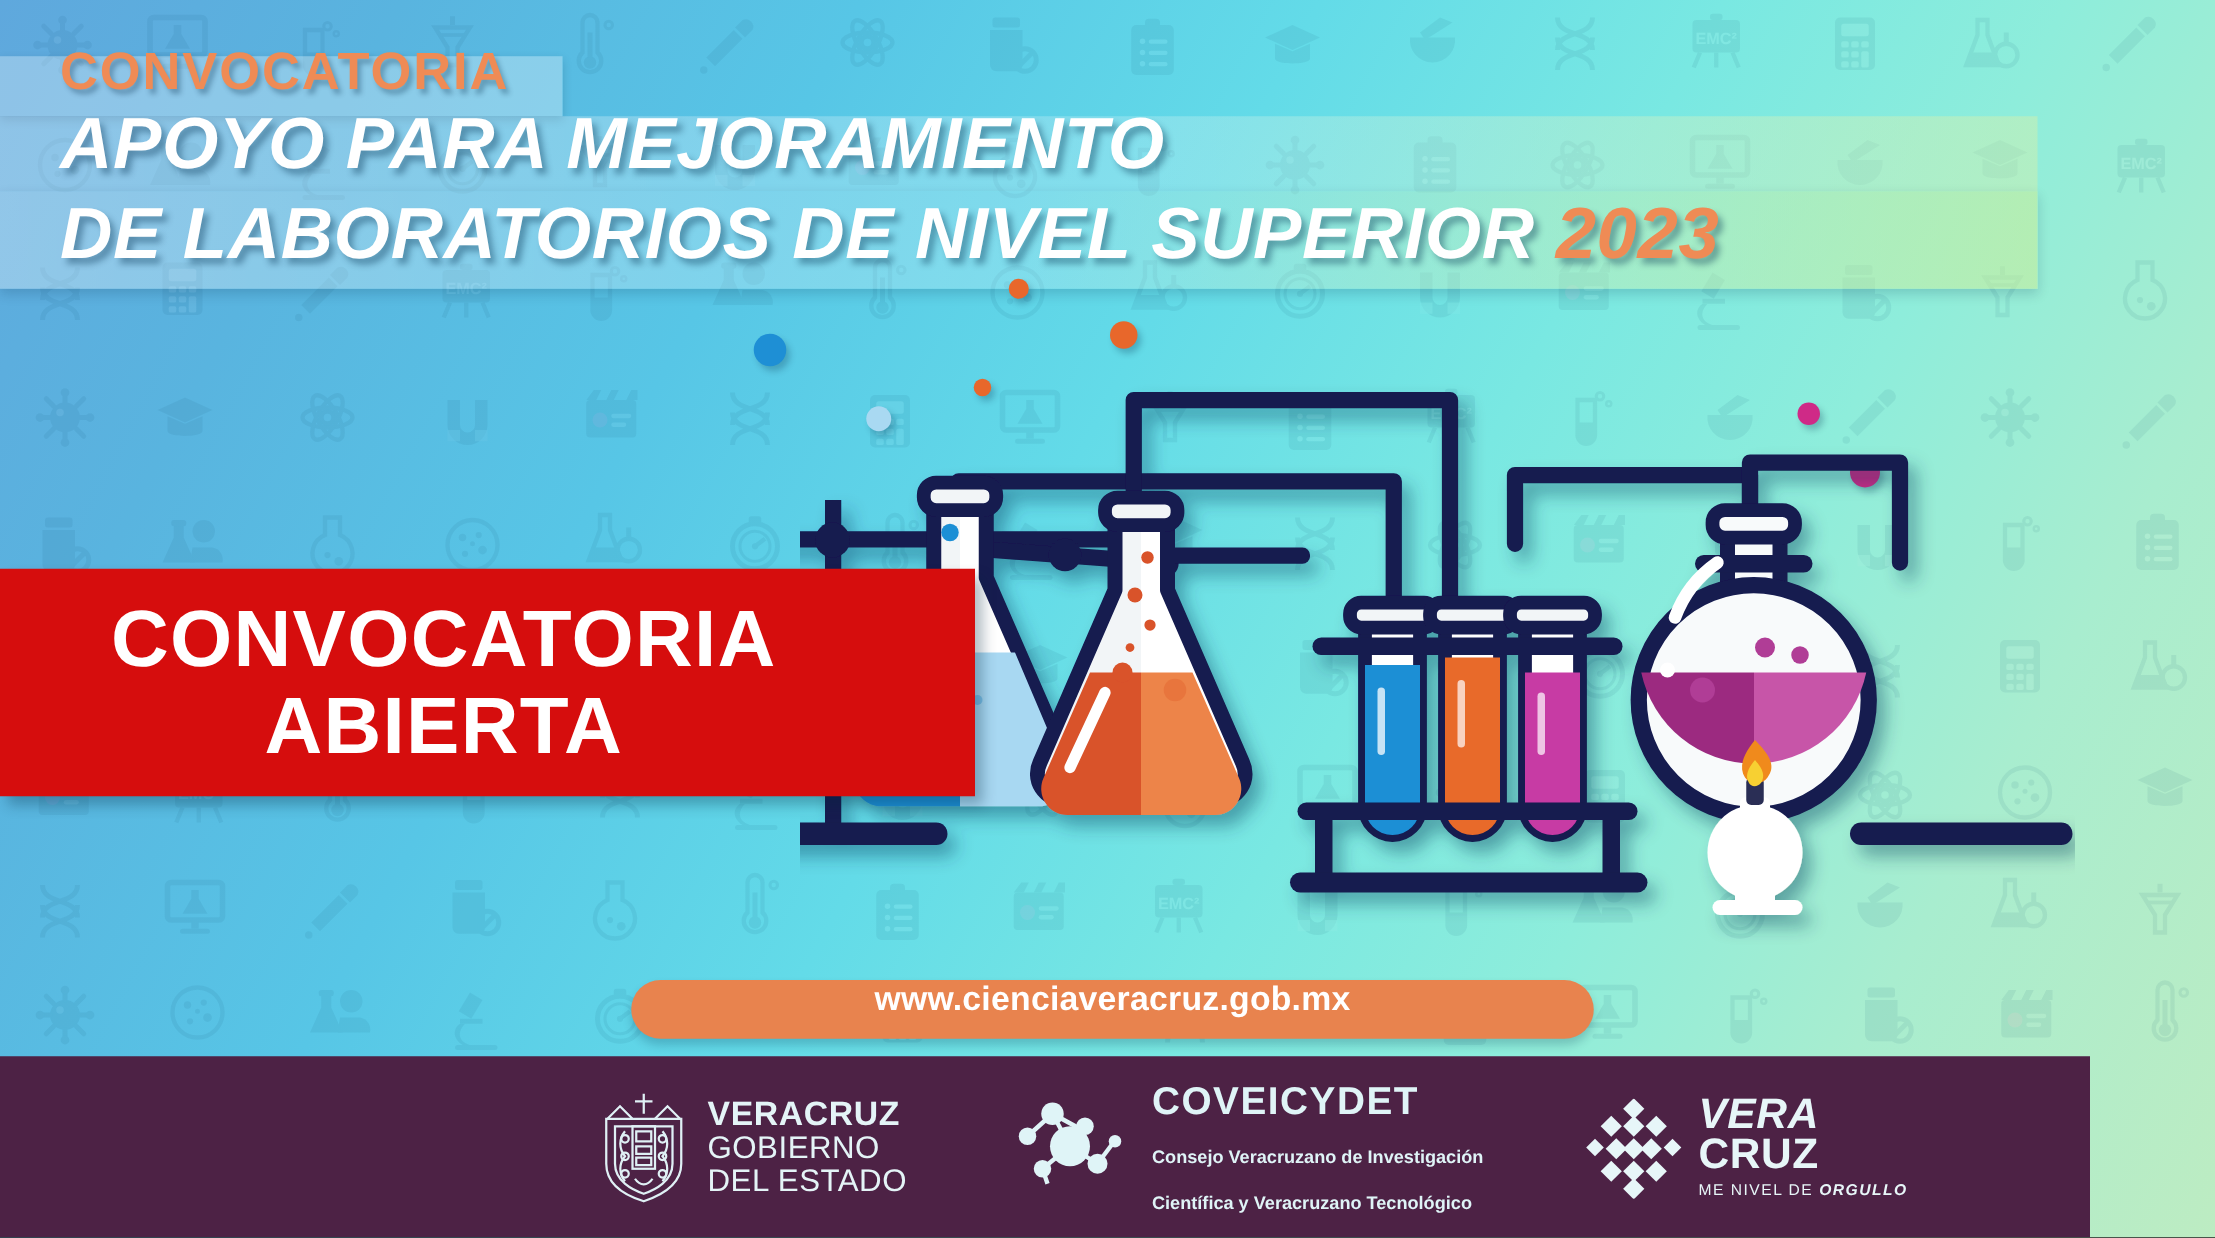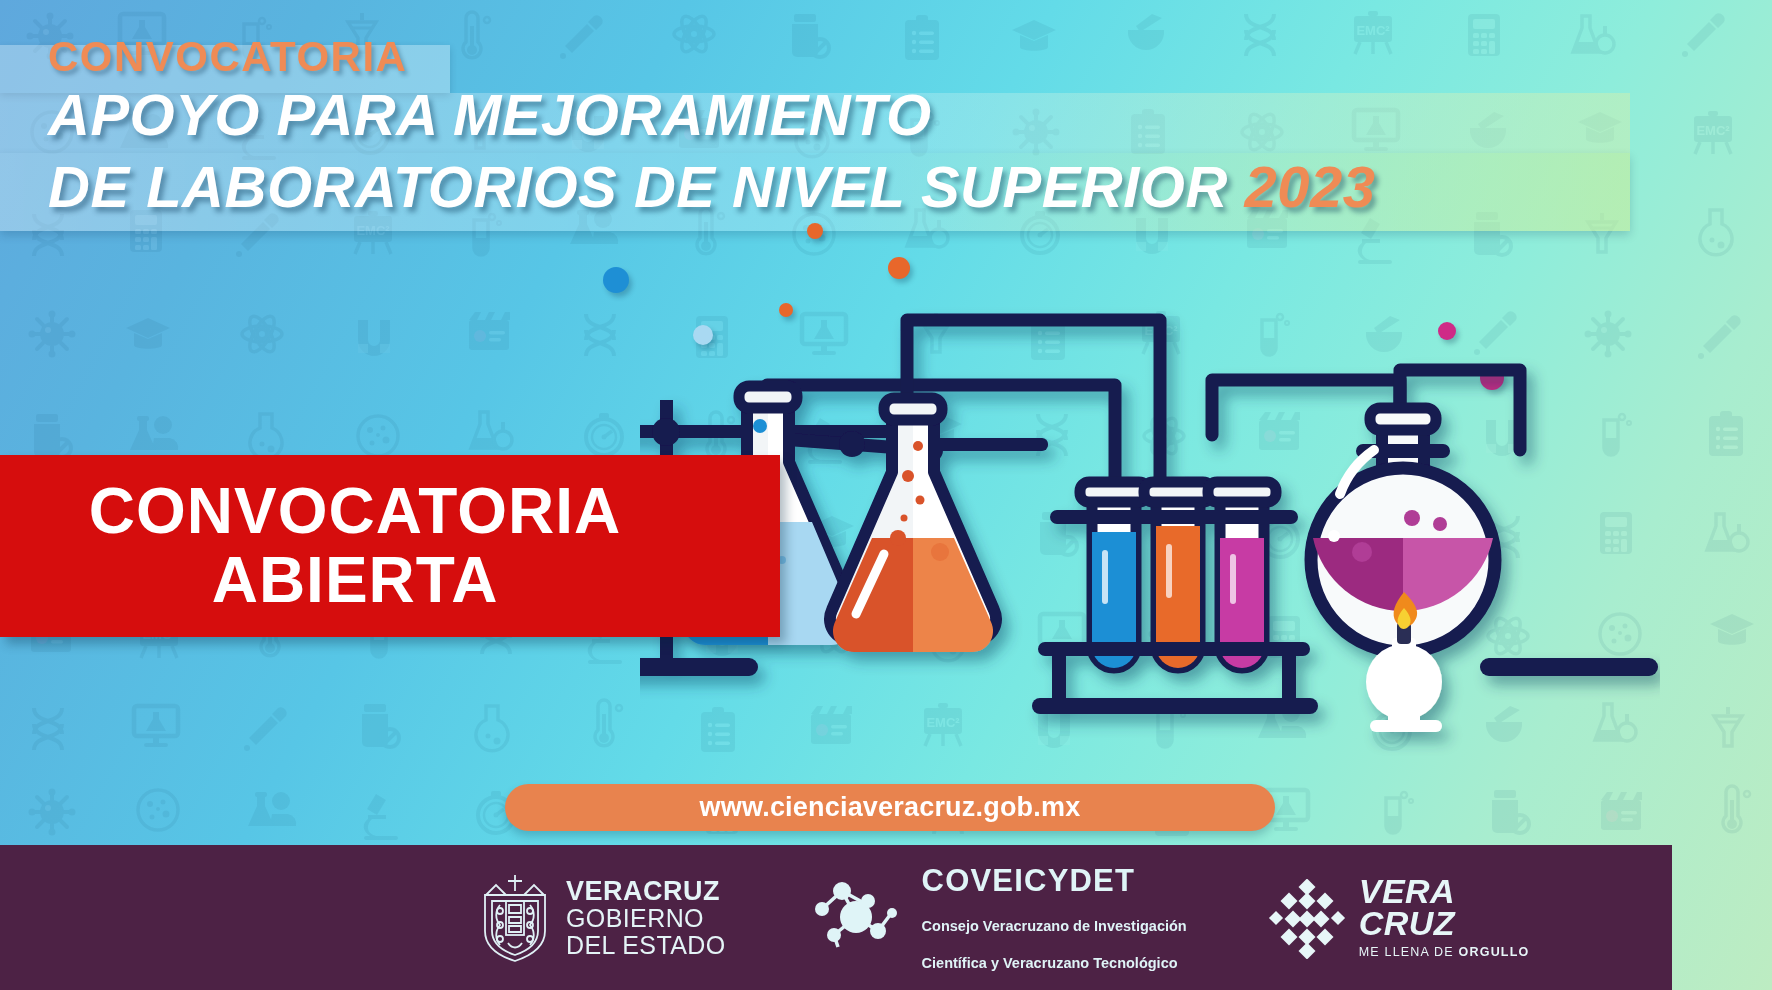--- a/index.html
+++ b/index.html
@@ -93,21 +93,21 @@
 
   
   .lab{ position:absolute; left:640px; top:250px; z-index:5; }
 
   
   .urlpill{
     position:absolute; left:505px; top:784px;
     width:770px; height:47px; border-radius:24px;
     background:#e8834e;
     box-shadow:0 5px 8px rgba(0,45,75,.22);
-    display:flex; align-items:center; justify-content:center;
+    display:flex; justify-content:center;
     z-index:8;
   }
   .urlpill span{
     color:#fff; font-size:27px; font-weight:bold; letter-spacing:.2px;
   }
 
   
   .footer{
     position:absolute; left:0; bottom:0;
     width:1672px; height:145px;
@@ -123,23 +123,23 @@
   .gob-text .l3{ font-size:25px; font-weight:normal; letter-spacing:.4px; }
 
   .logo-cov{ margin-left:78px; }
   .cov-text{ margin-left:14px; color:#dff4f7; }
   .cov-text .c1{ font-size:31px; font-weight:bold; letter-spacing:1.2px; }
   .cov-text .c2{ font-size:14.5px; font-weight:bold; line-height:1.25; margin-top:18px; }
 
   .logo-vc{ margin-left:80px;align-items:flex-end; }
   .vc-text{ margin-left:12px; color:#e7f6f8; }
   .vc-text .v1{ font-size:34px; font-weight:bold; font-style:italic; letter-spacing:.5px; line-height:.94; }
-  .vc-text .v2{ font-size:34px; font-weight:bold; font-style:italic; letter-spacing:.5px; line-height:.94; }
+  .vc-text .v2{ font-size:34px; font-weight:bold; letter-spacing:.5px; line-height:.94; }
   .vc-text .v3{ font-size:12.5px; letter-spacing:1.2px; margin-top:5px; }
-  .vc-text .v3 b{ font-weight:bold; }
+  .vc-text .v3 b{ font-weight:bold;font-style:italic; }
 
   
   .dot{ position:absolute; border-radius:50%; z-index:4;
         box-shadow:3px 4px 5px rgba(0,40,70,.25); }
 </style>
 </head>
 <body>
 
 <div class="banner">
 
@@ -1018,19 +1018,19 @@
           <rect x="16" y="52" width="12" height="12" transform="rotate(45 22 58)"></rect>
           <rect x="34" y="52" width="12" height="12" transform="rotate(45 40 58)"></rect>
           <rect x="52" y="52" width="12" height="12" transform="rotate(45 58 58)"></rect>
           <rect x="34" y="66" width="12" height="12" transform="rotate(45 40 72)"></rect>
         </g>
       </svg>
       <div class="vc-text">
         <div class="v1">VERA</div>
         <div class="v2">CRUZ</div>
         <div class="v3">
-          <span>ME LLENA DE </span><b>ORGULLO</b>
+          <span>ME NIVEL DE </span><b>ORGULLO</b>
         </div>
       </div>
     </div>
 
   </div>
 </div>
 
 </body></html>

